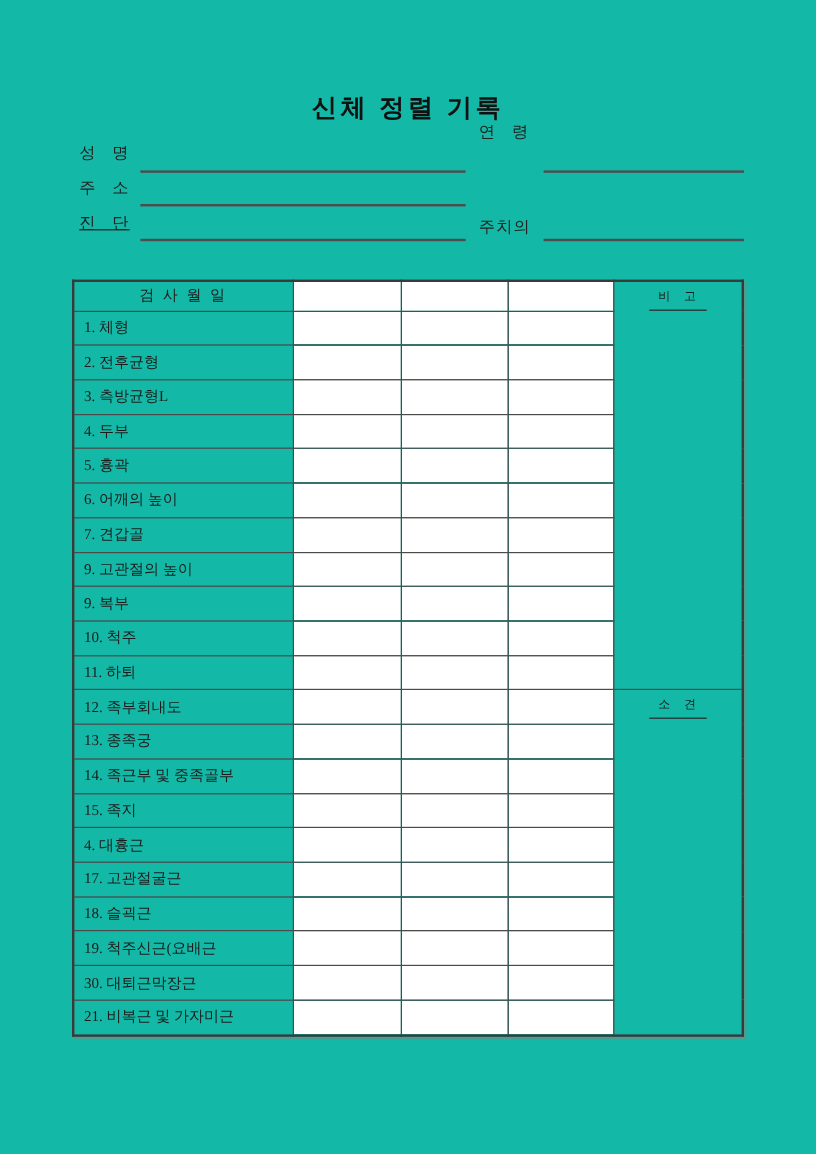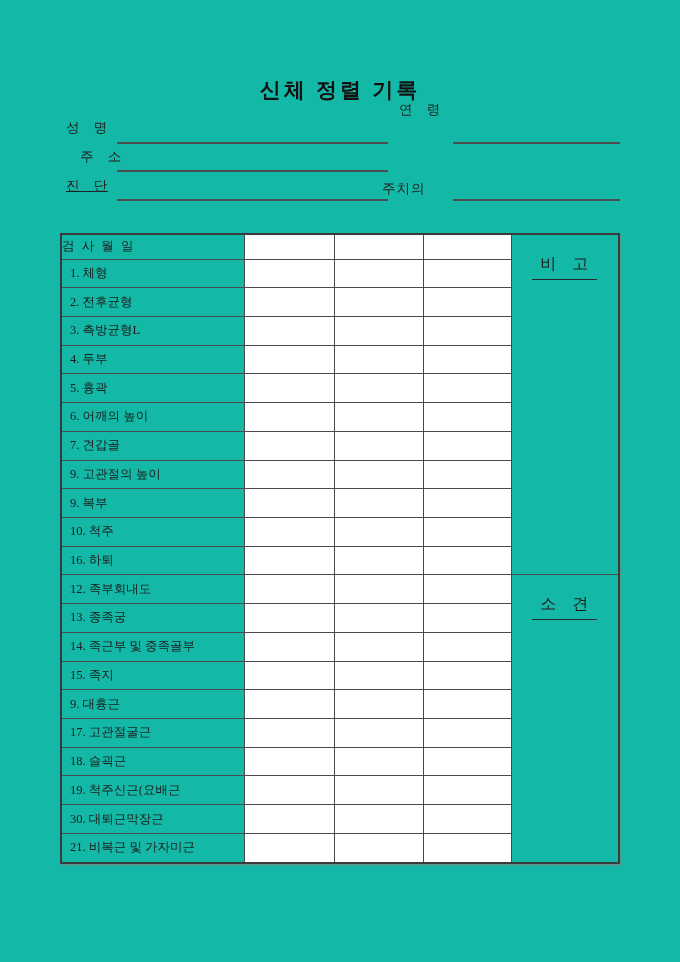--- a/index.html
+++ b/index.html
@@ -27,52 +27,52 @@
     position:absolute; left:60px; top:233px;
     width:558px; height:631px;
     border-collapse:collapse; table-layout:fixed;
     font-size:12.5px;
     border:2px solid #3a3a3a;
     box-shadow:2px 2px 0 rgba(130,130,130,0.55);
   }
   table.exam-table td { border:1px solid #4a4a4a; overflow:hidden; }
 
   td.label-cell { padding-left:8px; white-space:pre; color:#1c1c1c; }
-  td.date-header-cell { white-space:pre; letter-spacing:2px; }
+  td.date-header-cell { text-align:center; white-space:pre; letter-spacing:2px; }
   tr.header-row td { height:25px; }
   td.entry-cell { background:#fff; }
 
   td.notes-cell { vertical-align:top; text-align:center; padding:0; }
   .notes-heading {
-    display:inline-block; margin-top:19px;
+    display:inline-block; margin-top:5px;
     padding:0 8px 4px 8px;
     border-bottom:1px solid #2a2a2a;
-    font-size:16px; white-space:pre; letter-spacing:1px;
+    font-size:10px; white-space:pre; letter-spacing:1px;
   }
 </style>
 </head>
 <body>
 
 <div class="page">
 
   <div class="title">신체 정렬 기록</div>
 
   <span class="flabel" style="left:66px; top:119px;">성   명</span>
   <span class="fline" style="left:117px; top:142px; width:271px;"></span>
 
   <span class="flabel" style="left:399px; top:101px;">연   령</span>
   <span class="fline" style="left:453px; top:142px; width:167px;"></span>
 
-  <span class="flabel" style="left:80px; top:148px;">주   소</span>
+  <span class="flabel" style="left:66px; top:148px;">주   소</span>
   <span class="fline" style="left:117px; top:170px; width:271px;"></span>
 
   <span class="flabel" style="left:66px; top:177px;text-decoration:underline;">진   단</span>
   <span class="fline" style="left:117px; top:199px; width:271px;"></span>
 
-  <span class="flabel" style="left:382px; top:180px;">주치의</span>
+  <span class="flabel" style="left:399px; top:180px;">주치의</span>
   <span class="fline" style="left:453px; top:199px; width:167px;"></span>
 
   <table class="exam-table">
     <colgroup>
       <col style="width:183px">
         <col style="width:90px">
         <col style="width:89px">
         <col style="width:88px">
         <col style="width:108px">
     </colgroup>
@@ -141,21 +141,21 @@
           <td class="entry-cell"></td>
           <td class="entry-cell"></td>
         </tr>
       <tr>
           <td class="label-cell">10. 척주</td>
           <td class="entry-cell"></td>
           <td class="entry-cell"></td>
           <td class="entry-cell"></td>
         </tr>
       <tr>
-          <td class="label-cell">16. 하퇴</td>
+          <td class="label-cell">11. 하퇴</td>
           <td class="entry-cell"></td>
           <td class="entry-cell"></td>
           <td class="entry-cell"></td>
         </tr>
 
       <tr>
         <td class="label-cell">12. 족부회내도</td>
         <td class="entry-cell"></td>
         <td class="entry-cell"></td>
         <td class="entry-cell"></td>
@@ -176,21 +176,21 @@
           <td class="entry-cell"></td>
           <td class="entry-cell"></td>
         </tr>
       <tr>
           <td class="label-cell">15. 족지</td>
           <td class="entry-cell"></td>
           <td class="entry-cell"></td>
           <td class="entry-cell"></td>
         </tr>
       <tr>
-          <td class="label-cell">9. 대흉근</td>
+          <td class="label-cell">4. 대흉근</td>
           <td class="entry-cell"></td>
           <td class="entry-cell"></td>
           <td class="entry-cell"></td>
         </tr>
       <tr>
           <td class="label-cell">17. 고관절굴근</td>
           <td class="entry-cell"></td>
           <td class="entry-cell"></td>
           <td class="entry-cell"></td>
         </tr>

